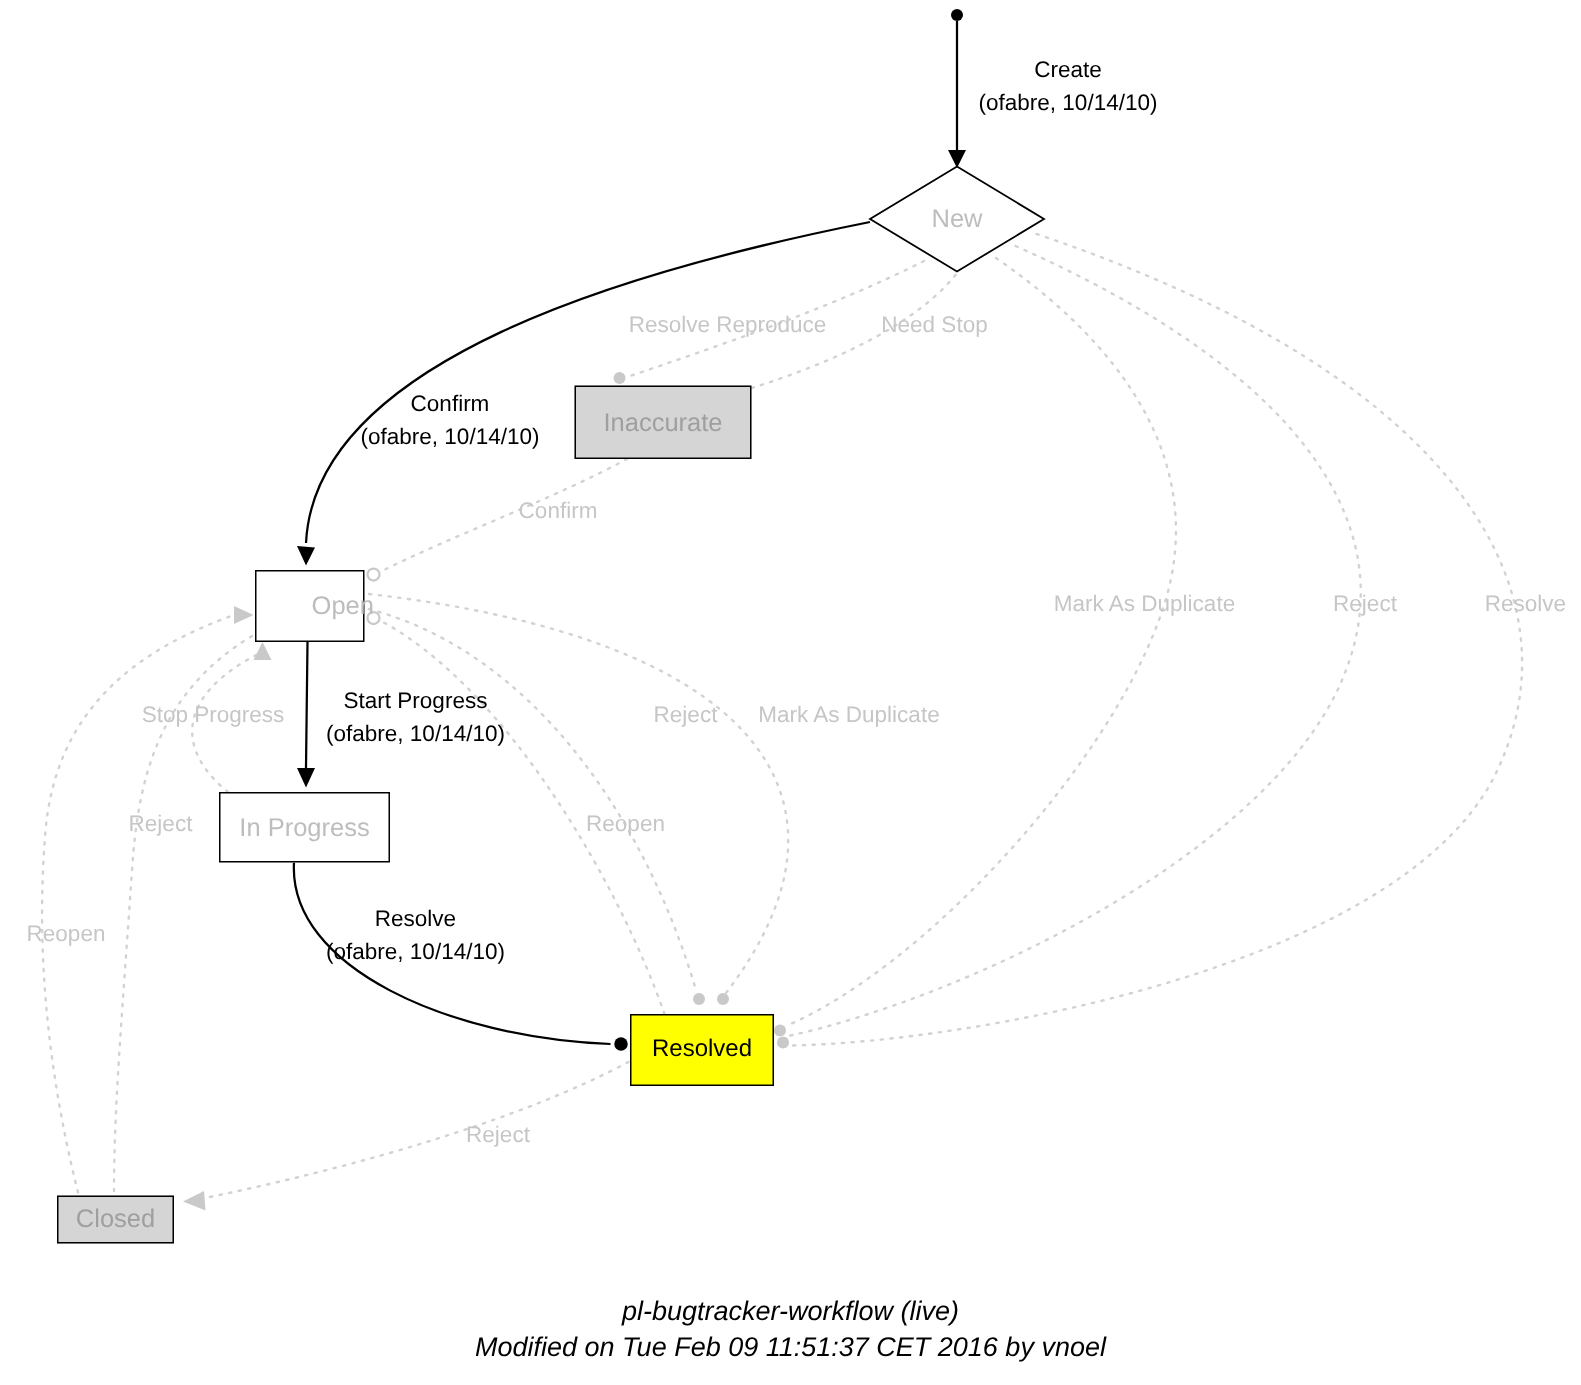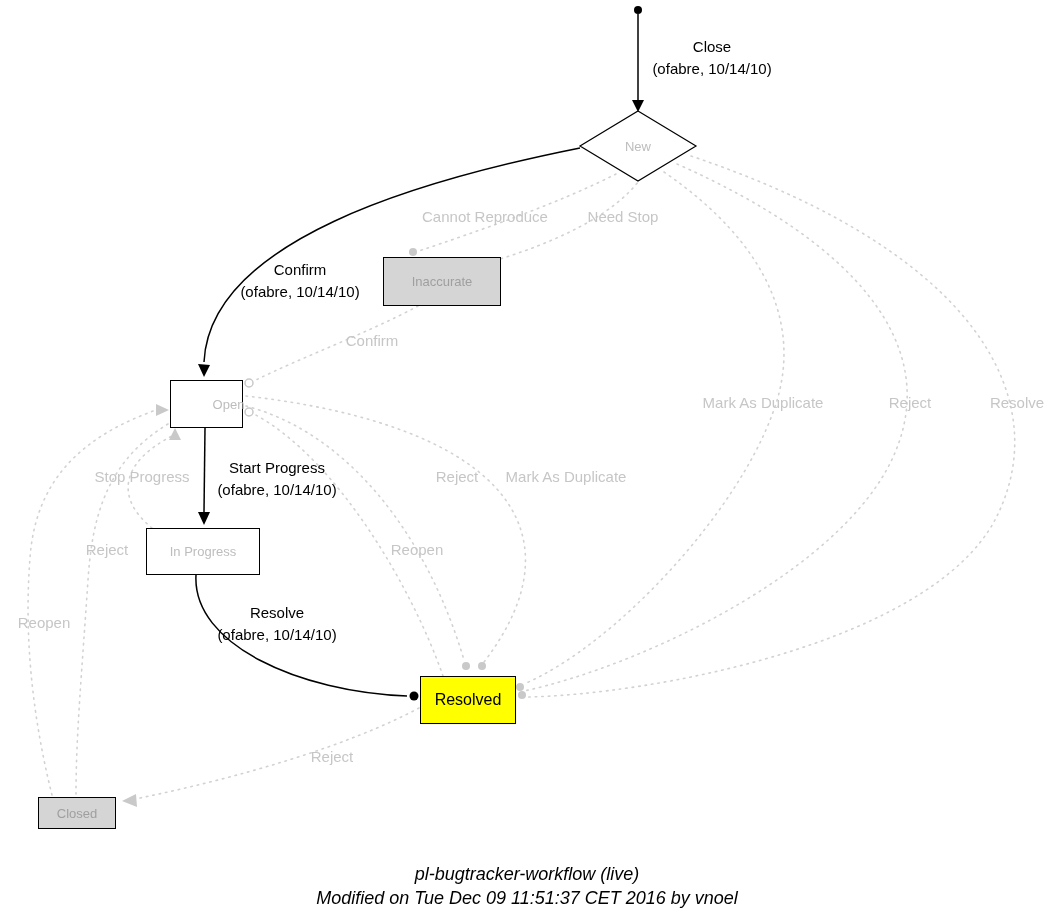--- a/index.html
+++ b/index.html
@@ -3,21 +3,21 @@
 <meta charset="utf-8">
 <style>
   html,body{margin:0;padding:0;background:#ffffff;}
   .canvas{
     position:relative;width:1054px;height:923px;background:#ffffff;overflow:hidden;
     font-family:"Liberation Sans","DejaVu Sans",sans-serif;
   }
   .edges{position:absolute;left:0;top:0;}
   .node{
     position:absolute;display:flex;align-items:center;justify-content:center;
-    border:1px solid #000;font-size:13px;box-sizing:border-box;white-space:nowrap;
+    border:1px solid #000;font-size:17px;box-sizing:border-box;white-space:nowrap;
   }
   .node.graybox{background:#d5d5d5;color:#9f9f9f;}
   .node.whitebox{background:#ffffff;color:#bdbdbd;}
   .node.yellowbox{background:#ffff00;color:#000000;font-size:16px;}
   .node.diamondlabel{border:none;background:transparent;color:#bdbdbd;}
   .elabel{
     position:absolute;transform:translate(-50%,-50%);white-space:nowrap;
     font-size:15px;text-align:center;line-height:22px;
   }
   .elabel.active{color:#000000;}
@@ -100,48 +100,48 @@
 
   <div class="node whitebox" style="left:146px;top:528px;width:114px;height:47px;">
     <span>In Progress</span>
   </div>
 
   <div class="node graybox" style="left:38px;top:797px;width:78px;height:32px;">
     <span>Closed</span>
   </div>
 
   <div class="elabel active" style="left:712px;top:58px;">
-    <div>Close</div>
+    <div>Create</div>
     <div>(ofabre, 10/14/10)</div>
   </div>
   <div class="elabel active" style="left:300px;top:281px;">
     <div>Confirm</div>
     <div>(ofabre, 10/14/10)</div>
   </div>
   <div class="elabel active" style="left:277px;top:479px;text-align:center;">
     <div>Start Progress</div>
     <div>(ofabre, 10/14/10)</div>
   </div>
   <div class="elabel active" style="left:277px;top:624px;">
     <div>Resolve</div>
     <div>(ofabre, 10/14/10)</div>
   </div>
 
-  <div class="elabel inactive" style="left:485px;top:217px;">Cannot Reproduce</div>
+  <div class="elabel inactive" style="left:485px;top:217px;">Resolve Reproduce</div>
   <div class="elabel inactive" style="left:623px;top:217px;">Need Stop</div>
   <div class="elabel inactive" style="left:372px;top:341px;">Confirm</div>
   <div class="elabel inactive" style="left:763px;top:403px;">Mark As Duplicate</div>
   <div class="elabel inactive" style="left:910px;top:403px;">Reject</div>
   <div class="elabel inactive" style="left:1017px;top:403px;">Resolve</div>
   <div class="elabel inactive" style="left:142px;top:477px;">Stop Progress</div>
   <div class="elabel inactive" style="left:457px;top:477px;">Reject</div>
   <div class="elabel inactive" style="left:566px;top:477px;">Mark As Duplicate</div>
   <div class="elabel inactive" style="left:107px;top:550px;">Reject</div>
   <div class="elabel inactive" style="left:417px;top:550px;">Reopen</div>
   <div class="elabel inactive" style="left:44px;top:623px;">Reopen</div>
   <div class="elabel inactive" style="left:332px;top:757px;">Reject</div>
 
   <div class="footer">
     <div>pl-bugtracker-workflow (live)</div>
-    <div>Modified on Tue Dec 09 11:51:37 CET 2016 by vnoel</div>
+    <div>Modified on Tue Feb 09 11:51:37 CET 2016 by vnoel</div>
   </div>
 
 </div>
 
 </body></html>

